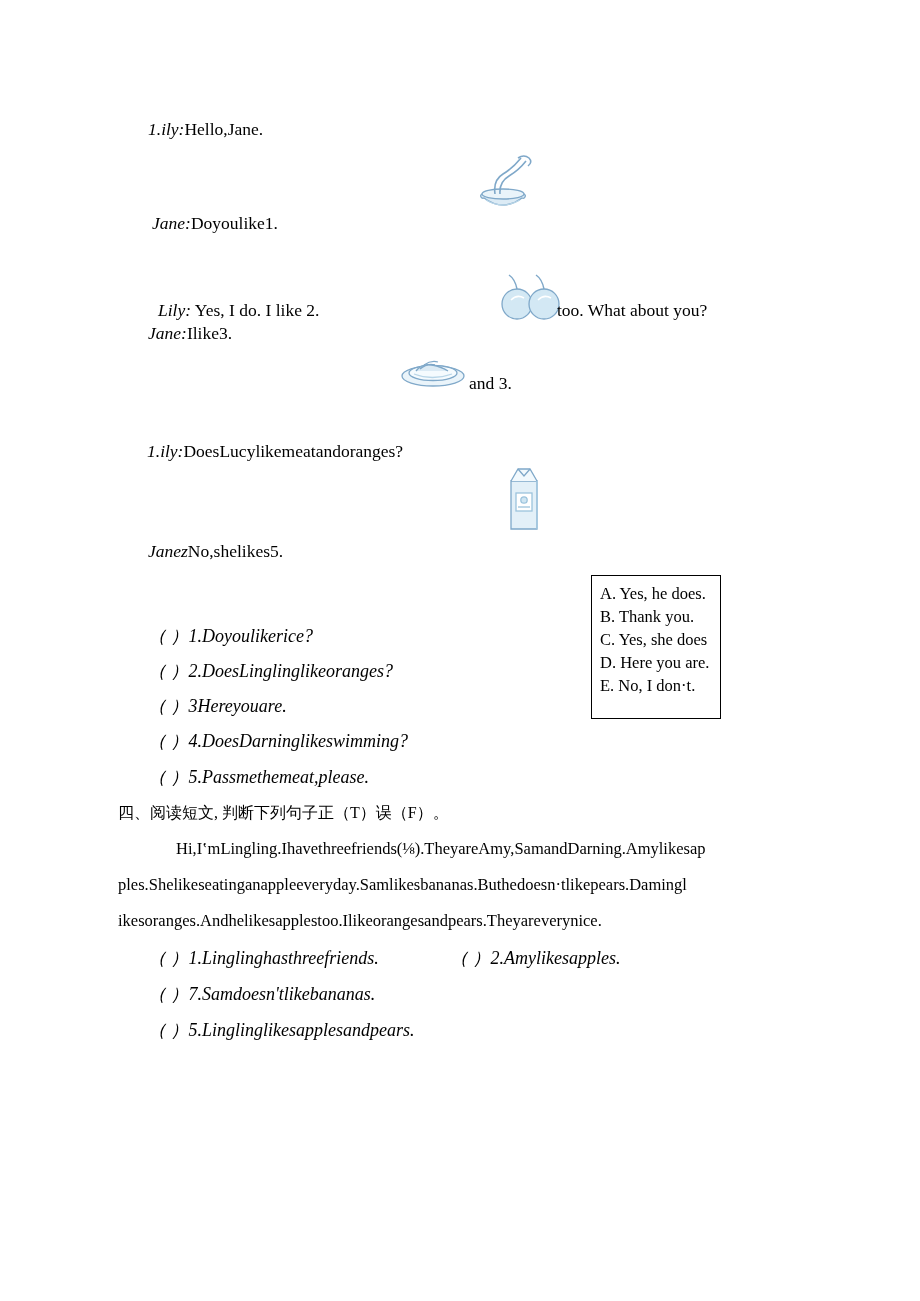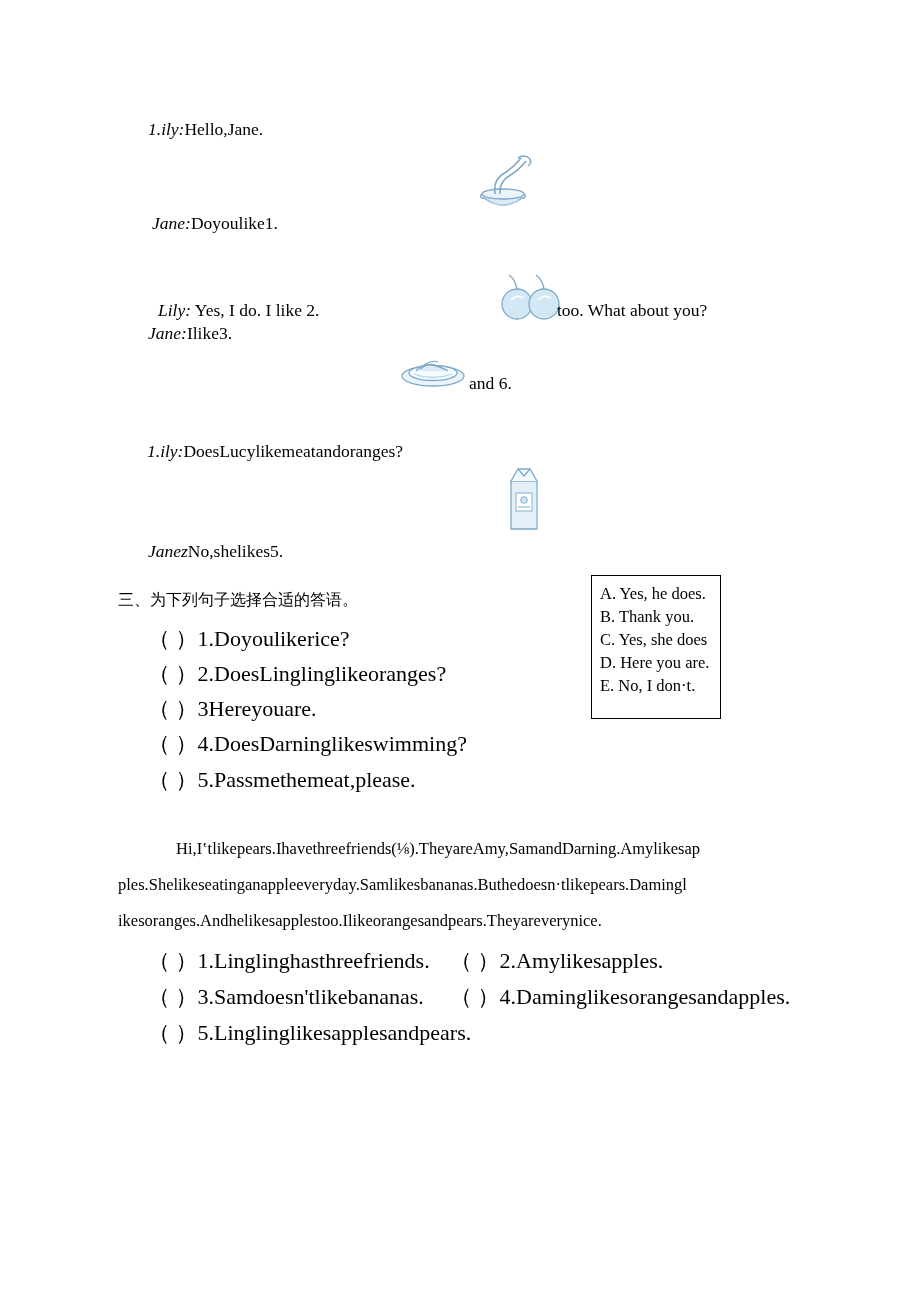--- a/index.html
+++ b/index.html
@@ -48,22 +48,23 @@
     line-height: 23px;
     white-space: nowrap;
   }
   .sec-title {
     position: absolute;
     font-size: 16px;
     white-space: nowrap;
   }
   .q-line {
     position: absolute;
-    font-size: 22px;
+    font-size: 18px;
     white-space: nowrap;
+    font-style: italic;
   }
   .para {
     position: absolute;
     font-size: 16.5px;
     line-height: 36px;
     white-space: nowrap;
   }
 </style>
 </head>
 <body>
@@ -113,21 +114,21 @@
     <g fill="none" stroke="#7fa8c9" stroke-width="1.3">
       <ellipse cx="35" cy="33" rx="31" ry="10" fill="#eaf4fa"></ellipse>
       <ellipse cx="35" cy="30" rx="24" ry="7.5" fill="#f5fbfe"></ellipse>
       <path d="M18 28 q6 -8 16 -6 q10 2 16 6" fill="#dcebf5"></path>
       <path d="M22 26 q7 -6 15 -4"></path>
       <path d="M26 22 q7 -5 14 -3"></path>
       <path d="M16 31 q18 7 38 0" stroke="#b9d6e8"></path>
     </g>
   </svg>
 
-  <div class="line dialog-line" style="left:469px; top:373px;">and 6.</div>
+  <div class="line dialog-line" style="left:469px; top:373px;">and 3.</div>
 
   <div class="line dialog-line" style="left:147px; top:441px;font-family:Liberation Serif, serif;">
     <span class="it">1.ily:</span><span>DoesLucylikemeatandoranges?</span>
   </div>
 
   <svg class="pic" style="left:497px; top:459px;" width="56" height="76" viewBox="0 0 56 76">
     <g fill="#e3f0f8" stroke="#7fa8c9" stroke-width="1.3">
       <path d="M14 22 h26 v48 h-26 z"></path>
       <path d="M14 22 l7 -12 h12 l7 12" fill="#f2f9fd"></path>
       <path d="M21 10 l6 7 l6 -7" fill="none"></path>
@@ -135,40 +136,39 @@
       <circle cx="27" cy="41" r="3.2" fill="#cfe5f2" stroke="#9cc3dc"></circle>
       <path d="M21 48 h12" stroke="#9cc3dc"></path>
       <path d="M40 22 v48" stroke="#a7cbe2"></path>
     </g>
   </svg>
 
   <div class="line dialog-line" style="left:148px; top:541px;">
     <span class="it">Janez</span><span>No,shelikes5.</span>
   </div>
 
-  <div class="sec-title" style="left:118px; top:590px;">三、为下列句子选择合适的答语。</div>
 
   <div class="q-line" style="left:148px; top:624px;">（    ）1.Doyoulikerice?</div>
   <div class="q-line" style="left:148px; top:659px;">（    ）2.DoesLinglinglikeoranges?</div>
   <div class="q-line" style="left:148px; top:694px;">（    ）3Hereyouare.</div>
   <div class="q-line" style="left:148px; top:729px;">（    ）4.DoesDarninglikeswimming?</div>
   <div class="q-line" style="left:148px; top:765px;">（    ）5.Passmethemeat,please.</div>
 
   <div class="answer-box" style="left:591px; top:575px; width:130px; height:144px;">
     <div>A. Yes, he does.</div>
     <div>B. Thank you.</div>
     <div>C. Yes, she does</div>
     <div>D. Here you are.</div>
     <div>E. No, I don·t.</div>
   </div>
 
+  <div class="sec-title" style="left:118px; top:803px;">四、阅读短文, 判断下列句子正（T）误（F）。</div>
 
-  <div class="para" style="left:176px; top:831px;">Hi,I‛tlikepears.Ihavethreefriends(⅛).TheyareAmy,SamandDarning.Amylikesap</div>
+  <div class="para" style="left:176px; top:831px;">Hi,I‛mLingling.Ihavethreefriends(⅛).TheyareAmy,SamandDarning.Amylikesap</div>
   <div class="para" style="left:118px; top:867px;">ples.Shelikeseatinganappleeveryday.Samlikesbananas.Buthedoesn·tlikepears.Damingl</div>
   <div class="para" style="left:118px; top:903px;text-align:center;">ikesoranges.Andhelikesapplestoo.Ilikeorangesandpears.Theyareverynice.</div>
 
   <div class="q-line" style="left:148px; top:946px;">（    ）1.Linglinghasthreefriends.</div>
   <div class="q-line" style="left:450px; top:946px;">（    ）2.Amylikesapples.</div>
-  <div class="q-line" style="left:148px; top:982px;">（    ）3.Samdoesn'tlikebananas.</div>
-  <div class="q-line" style="left:450px; top:982px;">（    ）4.Daminglikesorangesandapples.</div>
+  <div class="q-line" style="left:148px; top:982px;">（    ）7.Samdoesn'tlikebananas.</div>
   <div class="q-line" style="left:148px; top:1018px;">（    ）5.Linglinglikesapplesandpears.</div>
 
 </div>
 
 </body></html>

